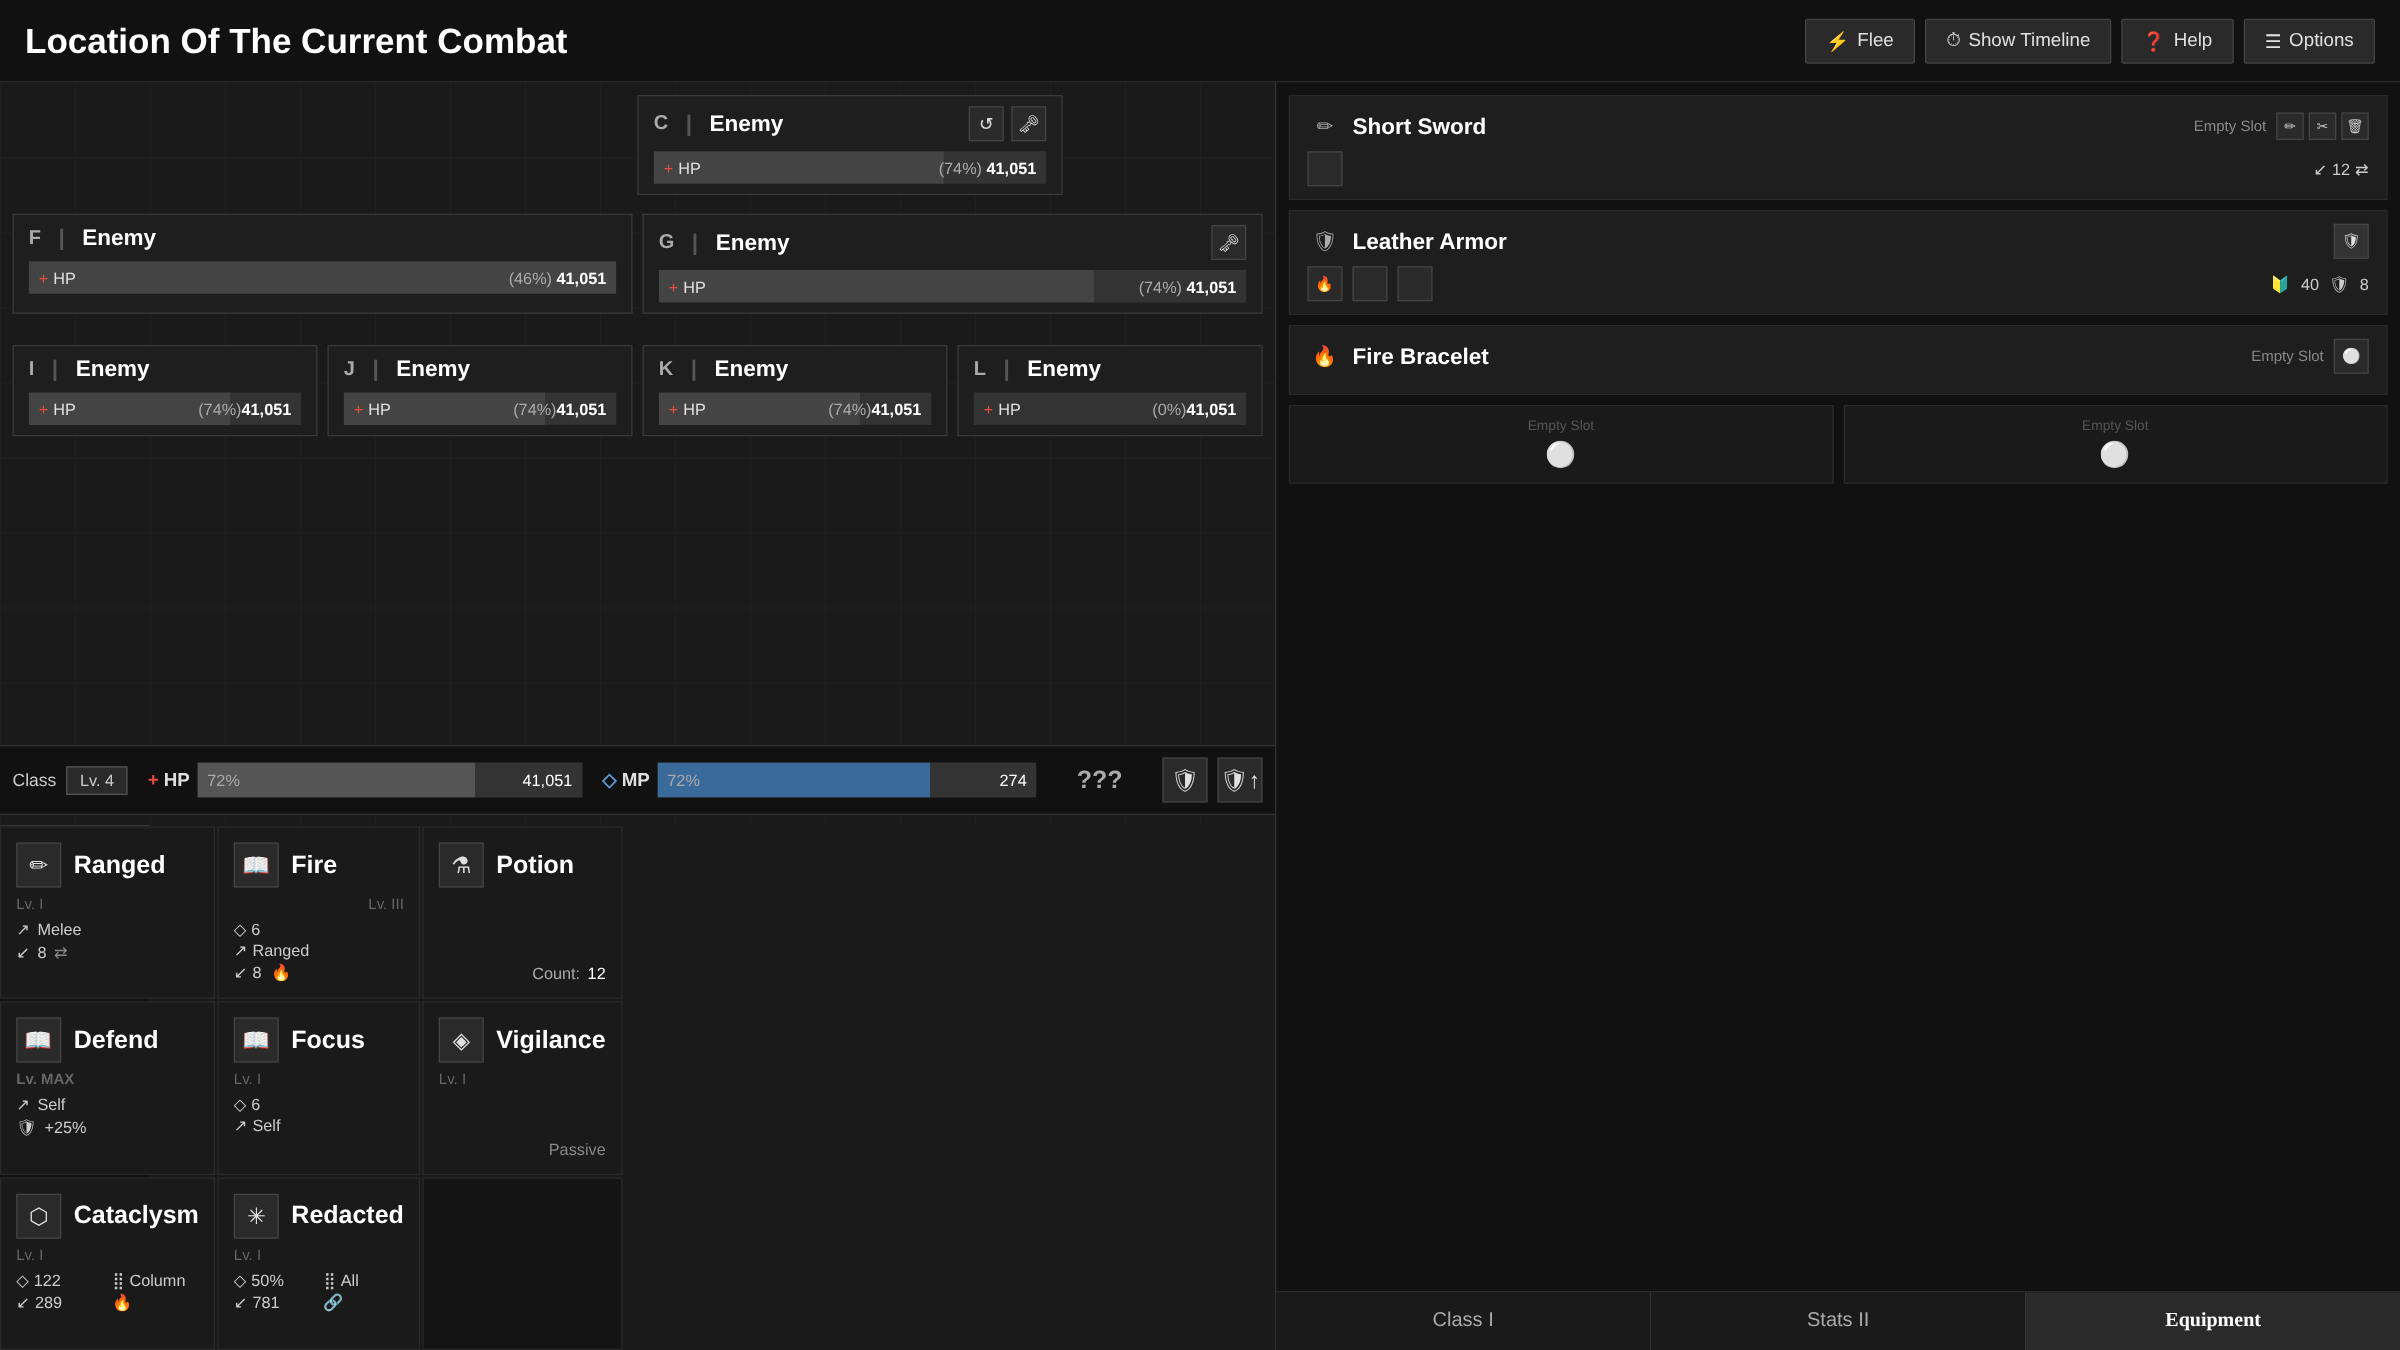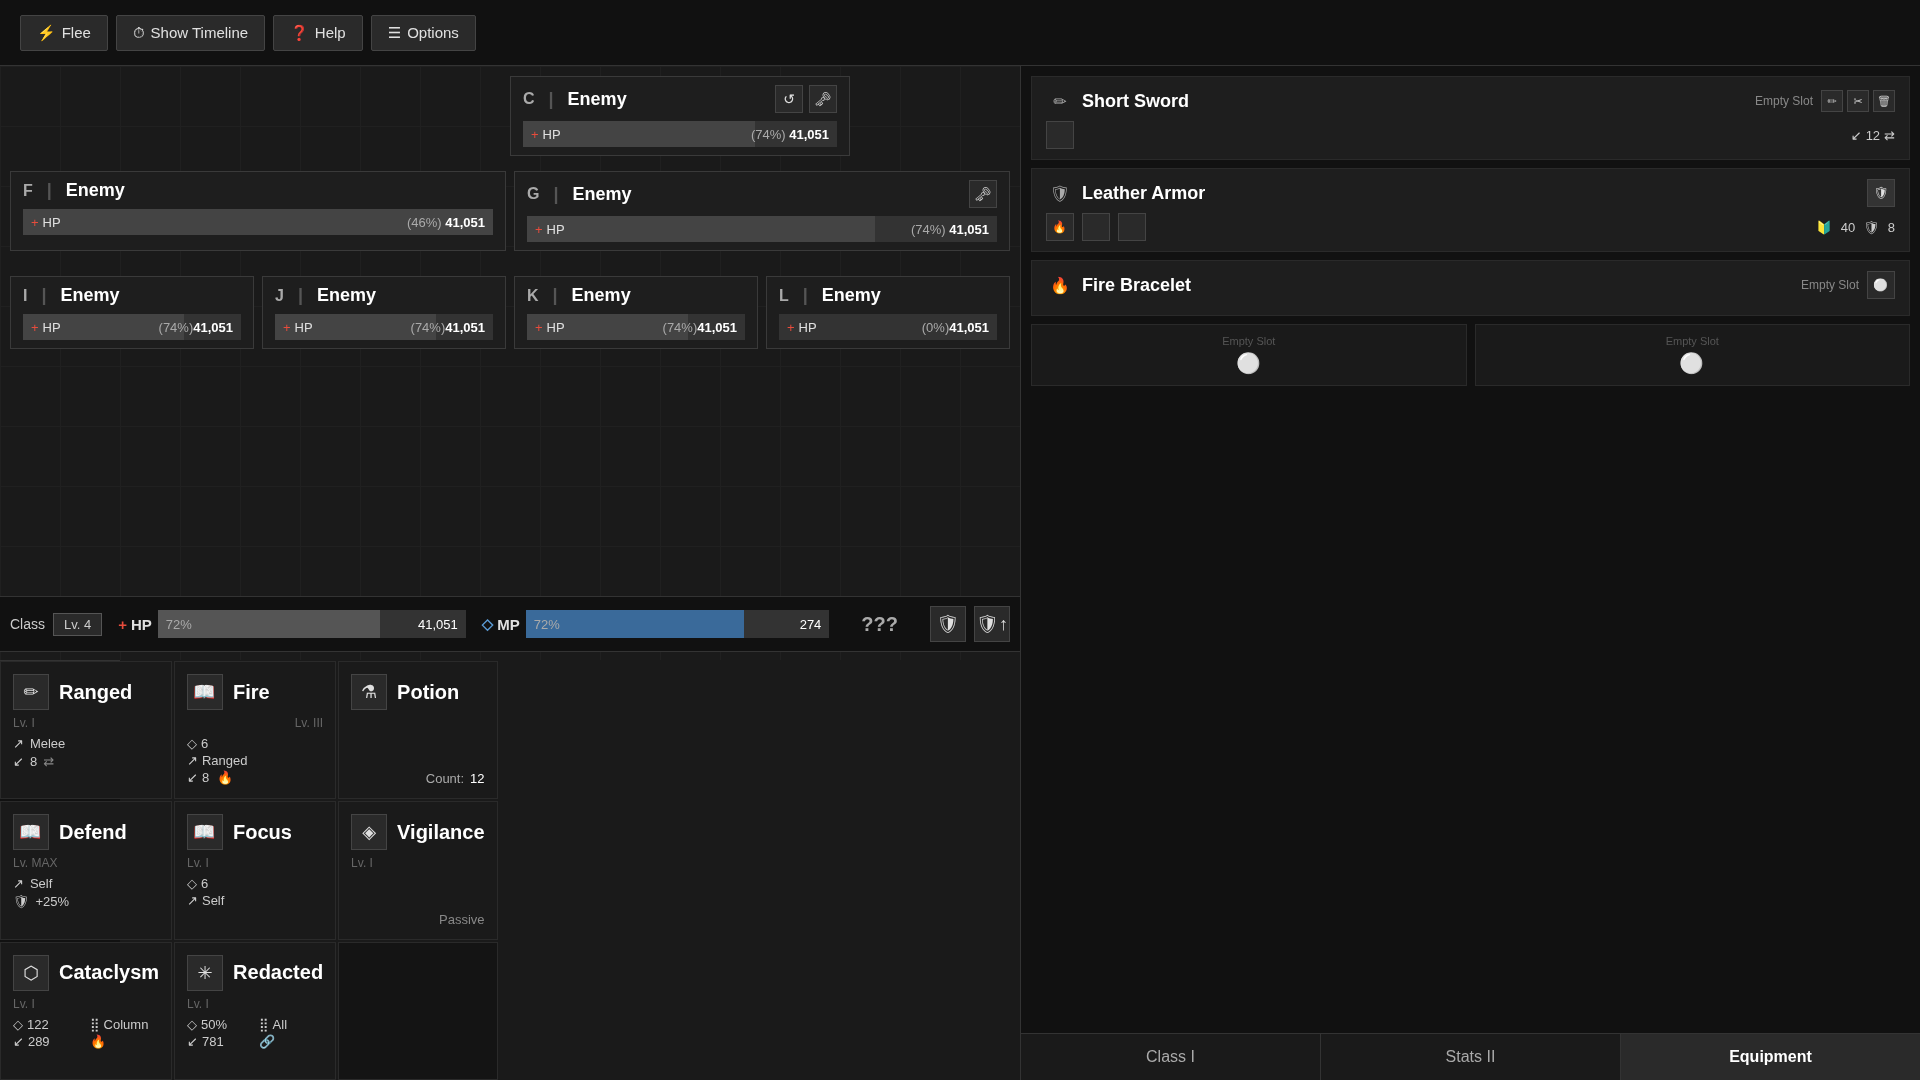--- a/index.html
+++ b/index.html
@@ -355,21 +355,21 @@
     .equip-tab {
       flex: 1;
       padding: 14px;
       text-align: center;
       font-size: 16px;
       cursor: pointer;
       background: #1a1a1a;
       border-right: 1px solid #333;
       color: #aaa;
     }
-    .equip-tab:last-child { border-right: none; }
+    .equip-tab:last-child { border-right: none; font-family: Liberation Serif, serif; }
     .equip-tab.active {
       background: #2a2a2a;
       color: #fff;
       font-weight: bold;
     }
 
     
     .vert-sep {
       display: inline-block;
       color: #555;
@@ -383,20 +383,21 @@
       position: absolute;
       top: 10px;
       left: 50%;
       right: 10px;
     }
   </style>
 </head>
 <body>
 
 <div class="header">
+  <div class="header-title">Location Of The Current Combat</div>
   <div class="header-buttons">
     <button class="header-btn">
       <span>⚡</span>
       <span>Flee</span>
     </button>
     <button class="header-btn">
       <span>⏱</span>
       <span>Show Timeline</span>
     </button>
     <button class="header-btn">
@@ -668,21 +669,21 @@
           <span>Count:</span>
           <span style="color:#fff;">12</span>
         </div>
       </div>
 
       <div class="skill-card">
         <div class="skill-header">
           <div class="skill-icon">📖</div>
           <span class="skill-name">Defend</span>
         </div>
-        <div style="font-size:12px;color:#666;">Lv. MAX</div>
+        <div style="font-size:12px;color:#666;font-weight:bold;">Lv. MAX</div>
         <div style="font-size:13px;display:flex;flex-direction:column;gap:3px;">
           <div style="display:flex;align-items:center;gap:6px;color:#ccc;">
               <span>↗</span>
               <span>Self</span>
             </div>
           <div style="display:flex;align-items:center;gap:6px;color:#ccc;">
               <span>🛡</span>
               <span>+25%</span>
             </div>
         </div>

